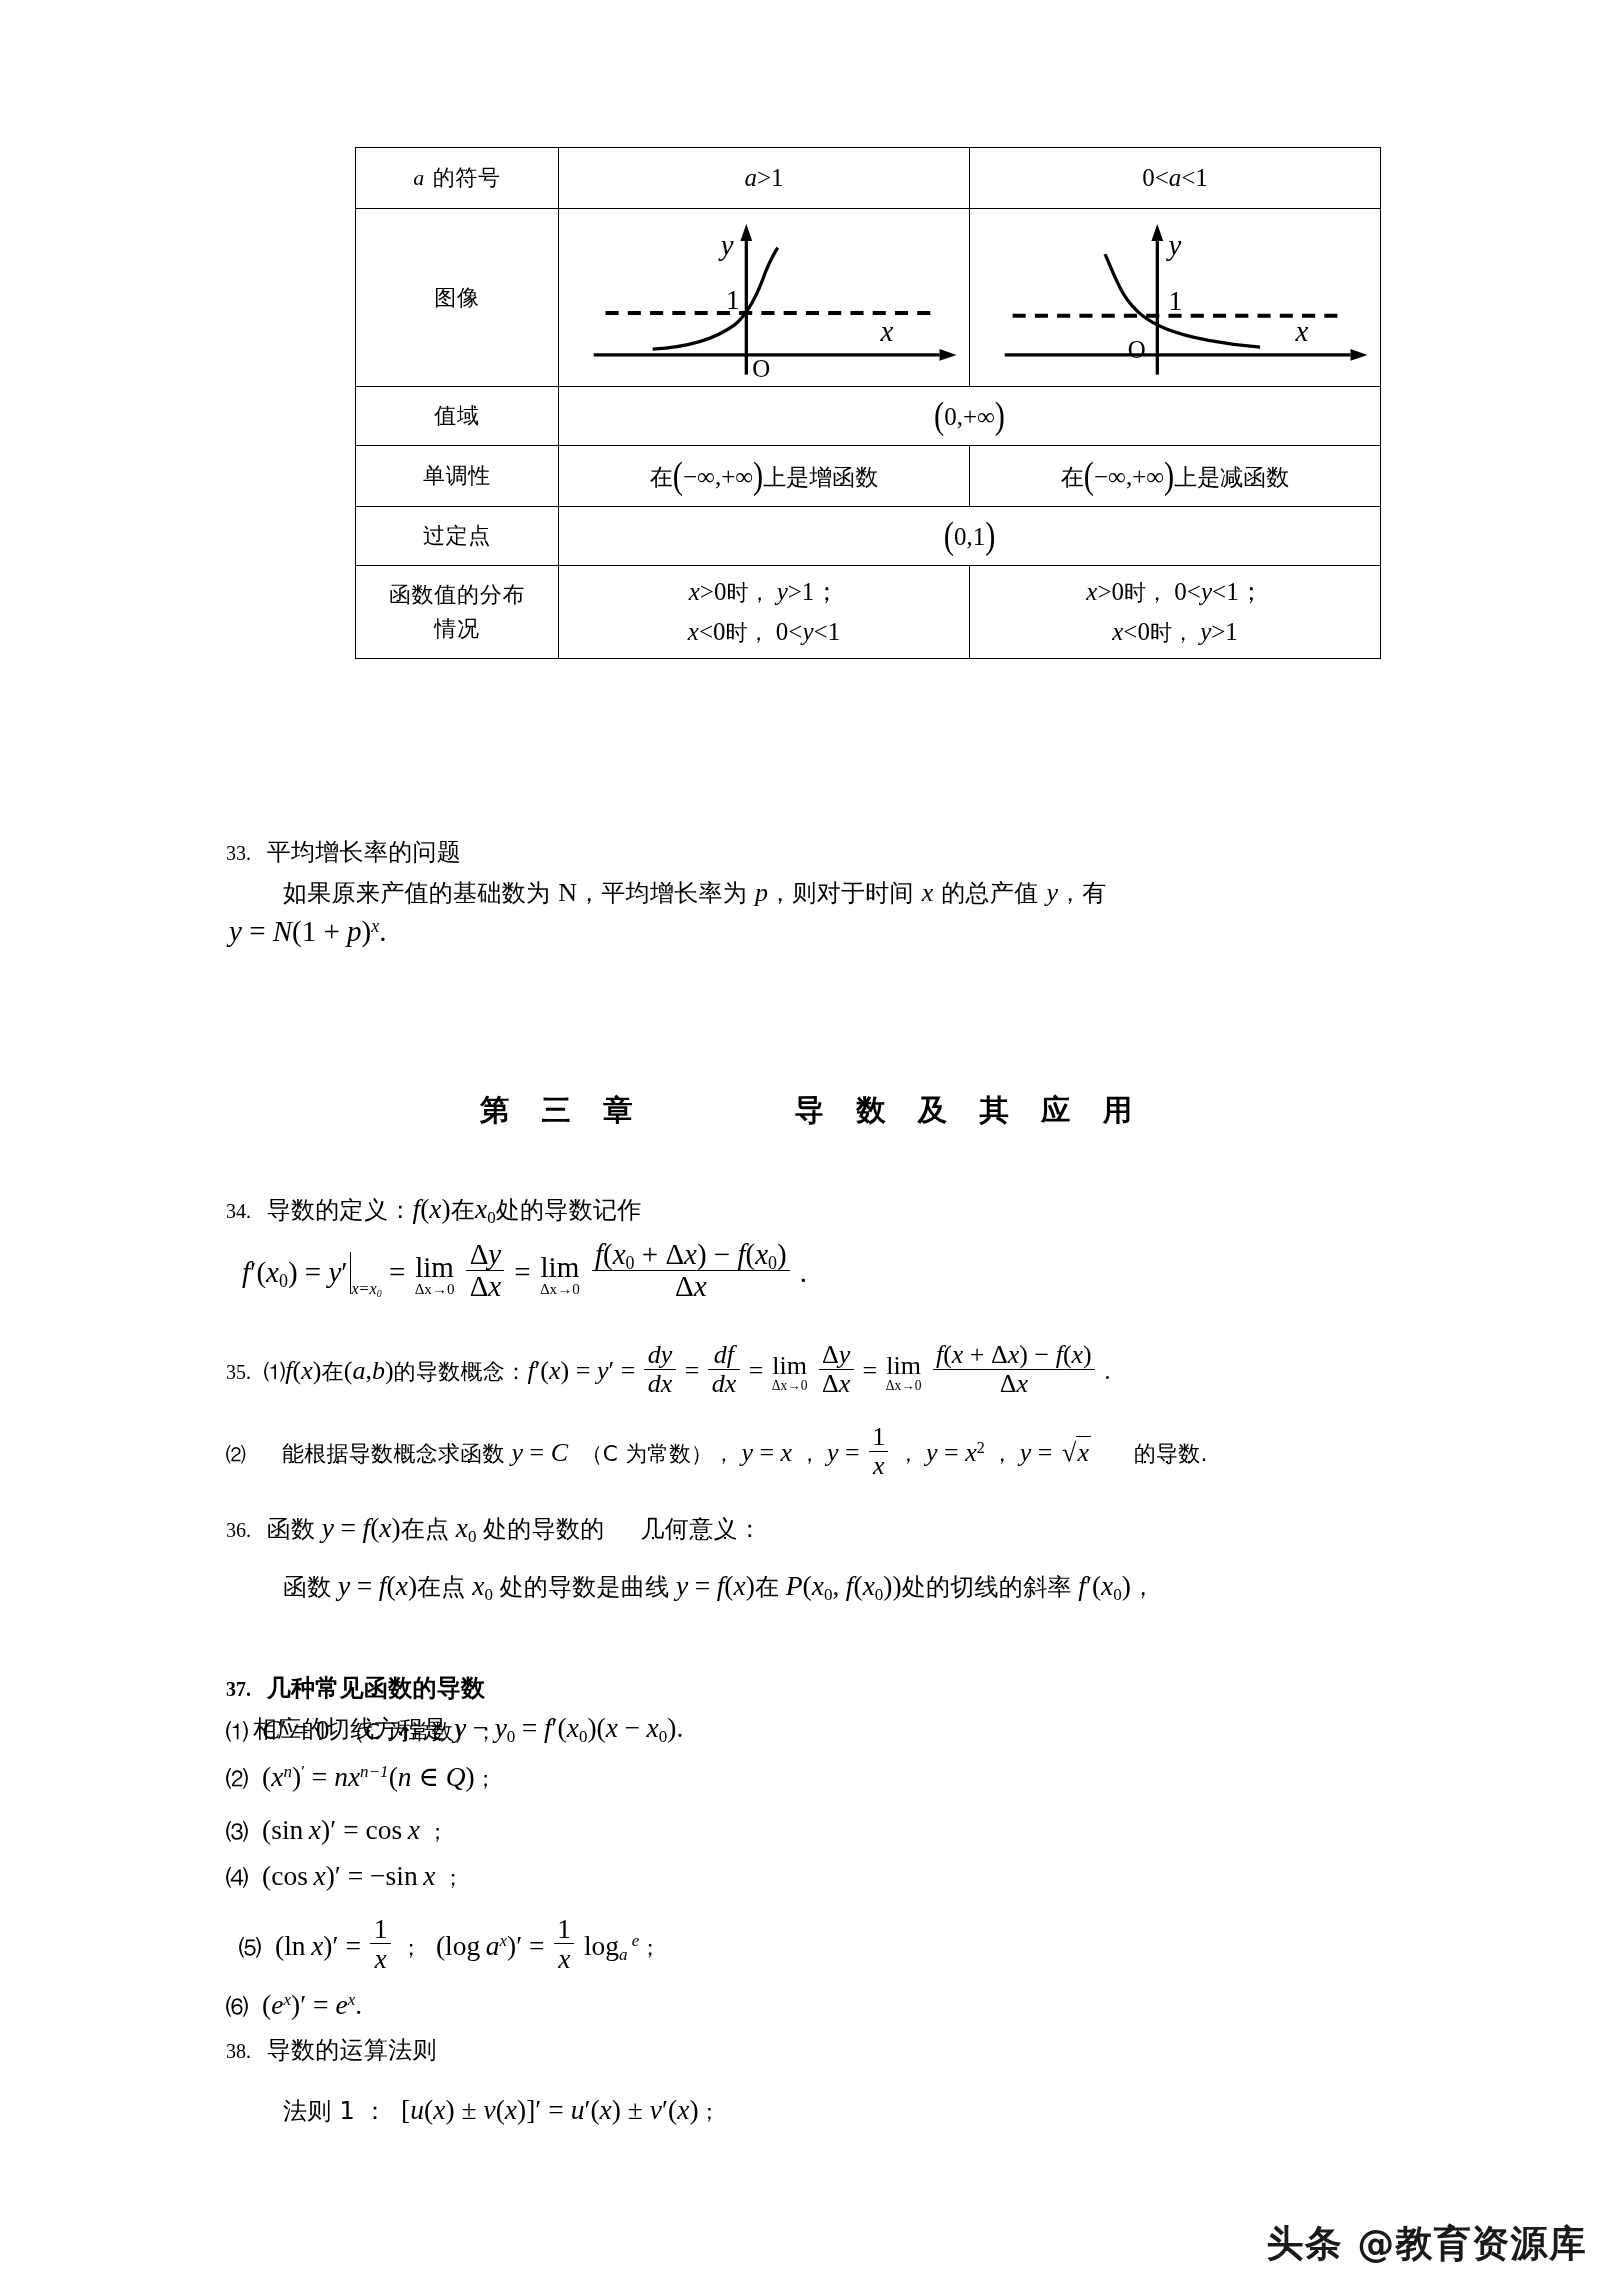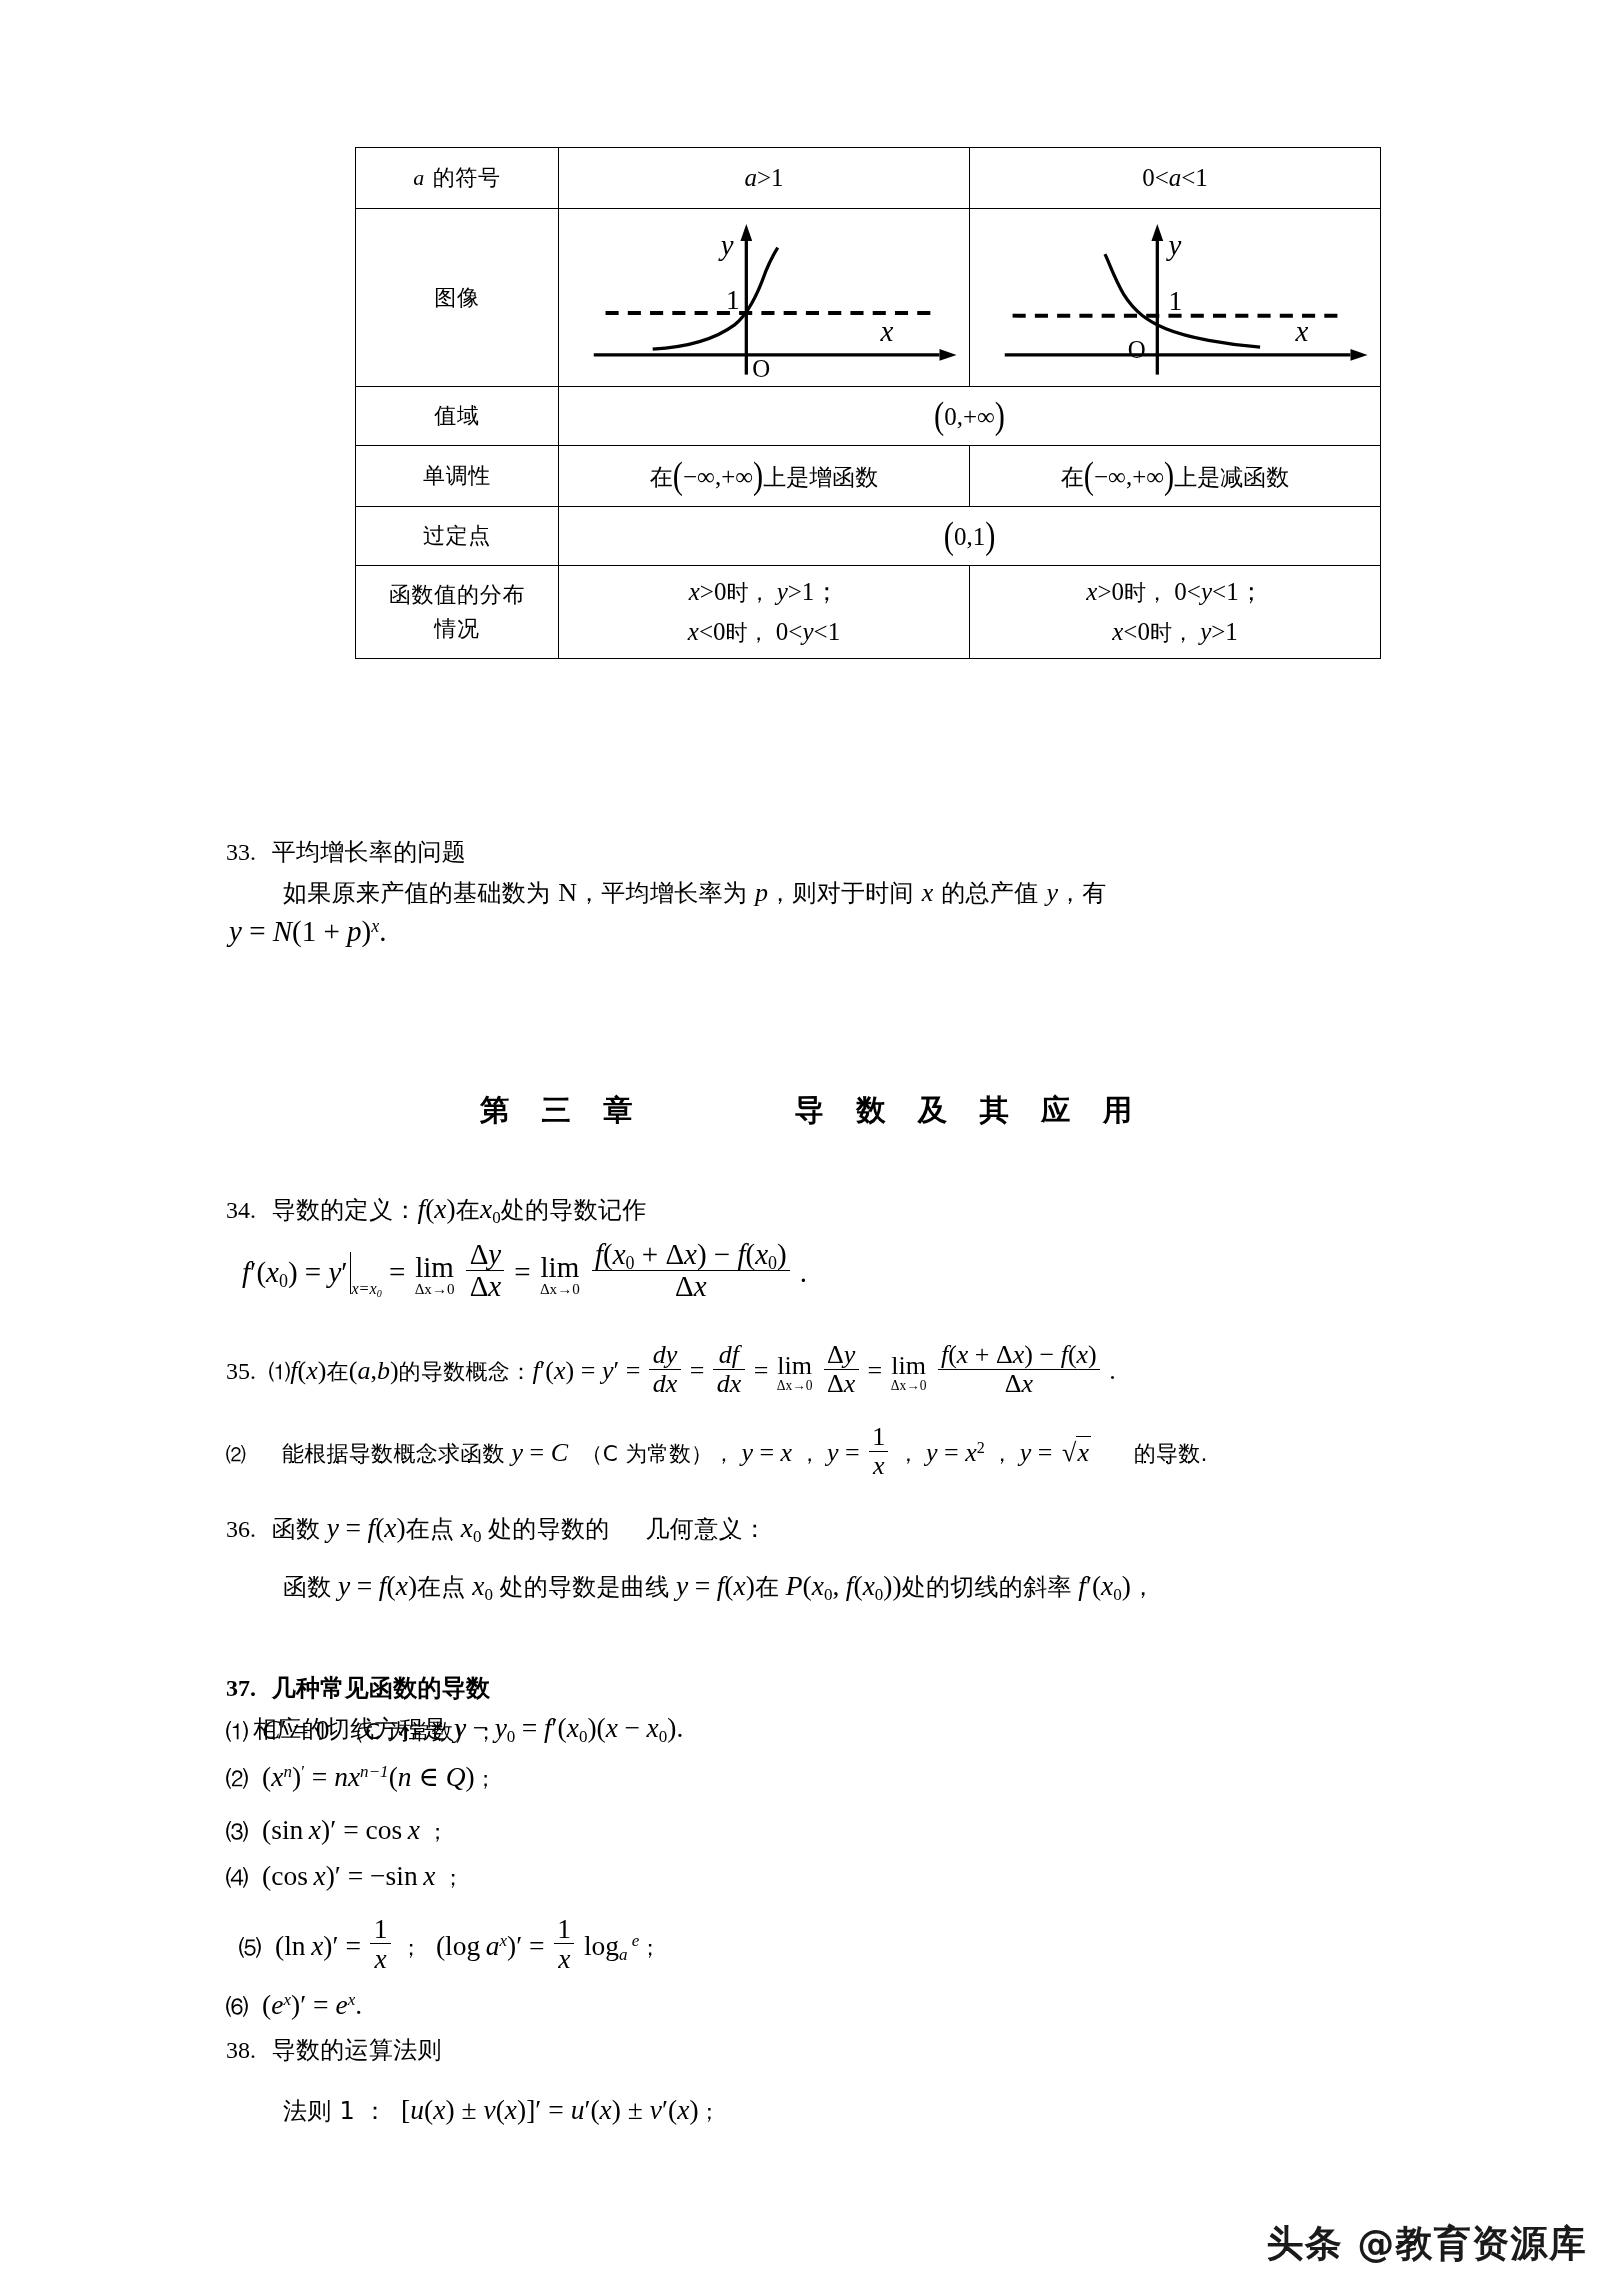--- a/index.html
+++ b/index.html
@@ -129,21 +129,21 @@
   
   .line {
     position: absolute;
     font-family: "Liberation Serif", "DejaVu Serif", serif;
     font-size: 26px;
     white-space: nowrap;
     color: #000;
   }
   .num-lbl {
     font-family: "Liberation Serif", "DejaVu Serif", serif;
-    font-size: 24px;
+    font-size: 20px;
     text-align: right;
   }
   .cjk-body {
     font-family: "DejaVu Sans", "Liberation Sans", sans-serif;
     font-size: 24px;
     letter-spacing: 0.3px;
   }
 
   .chapter {
     position: absolute;

